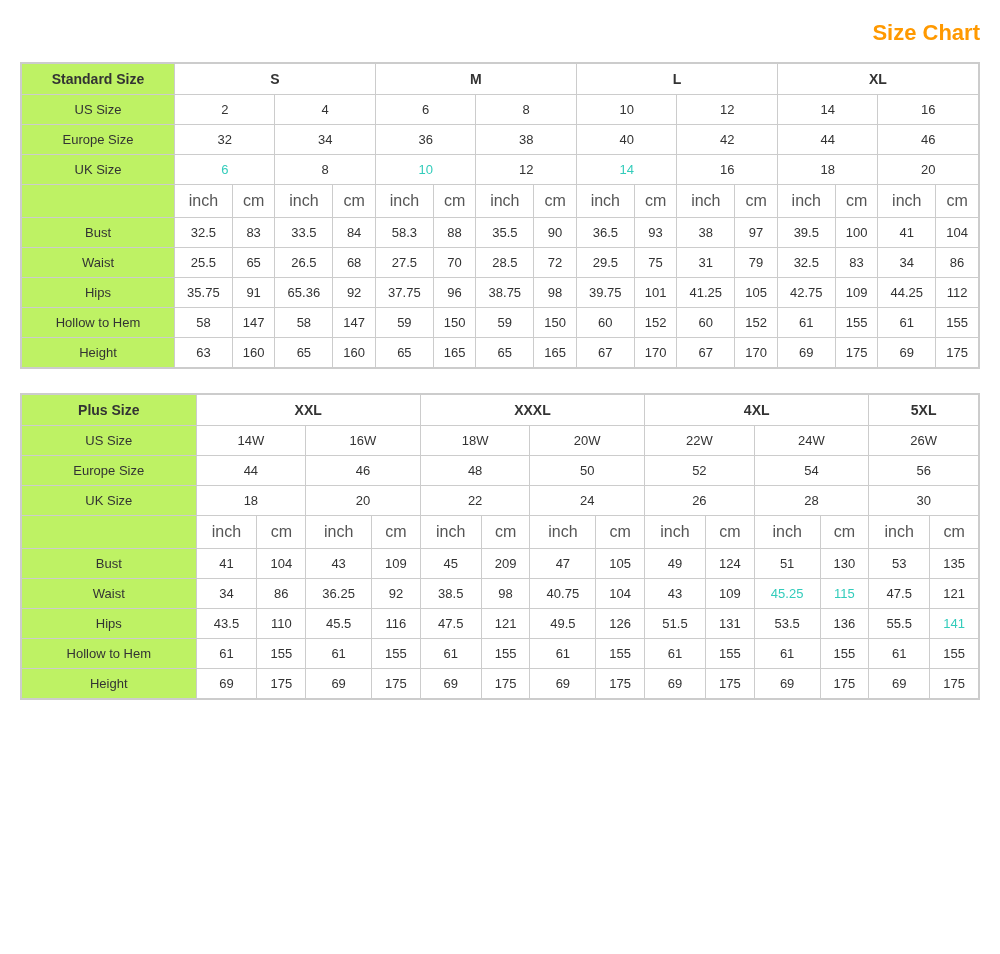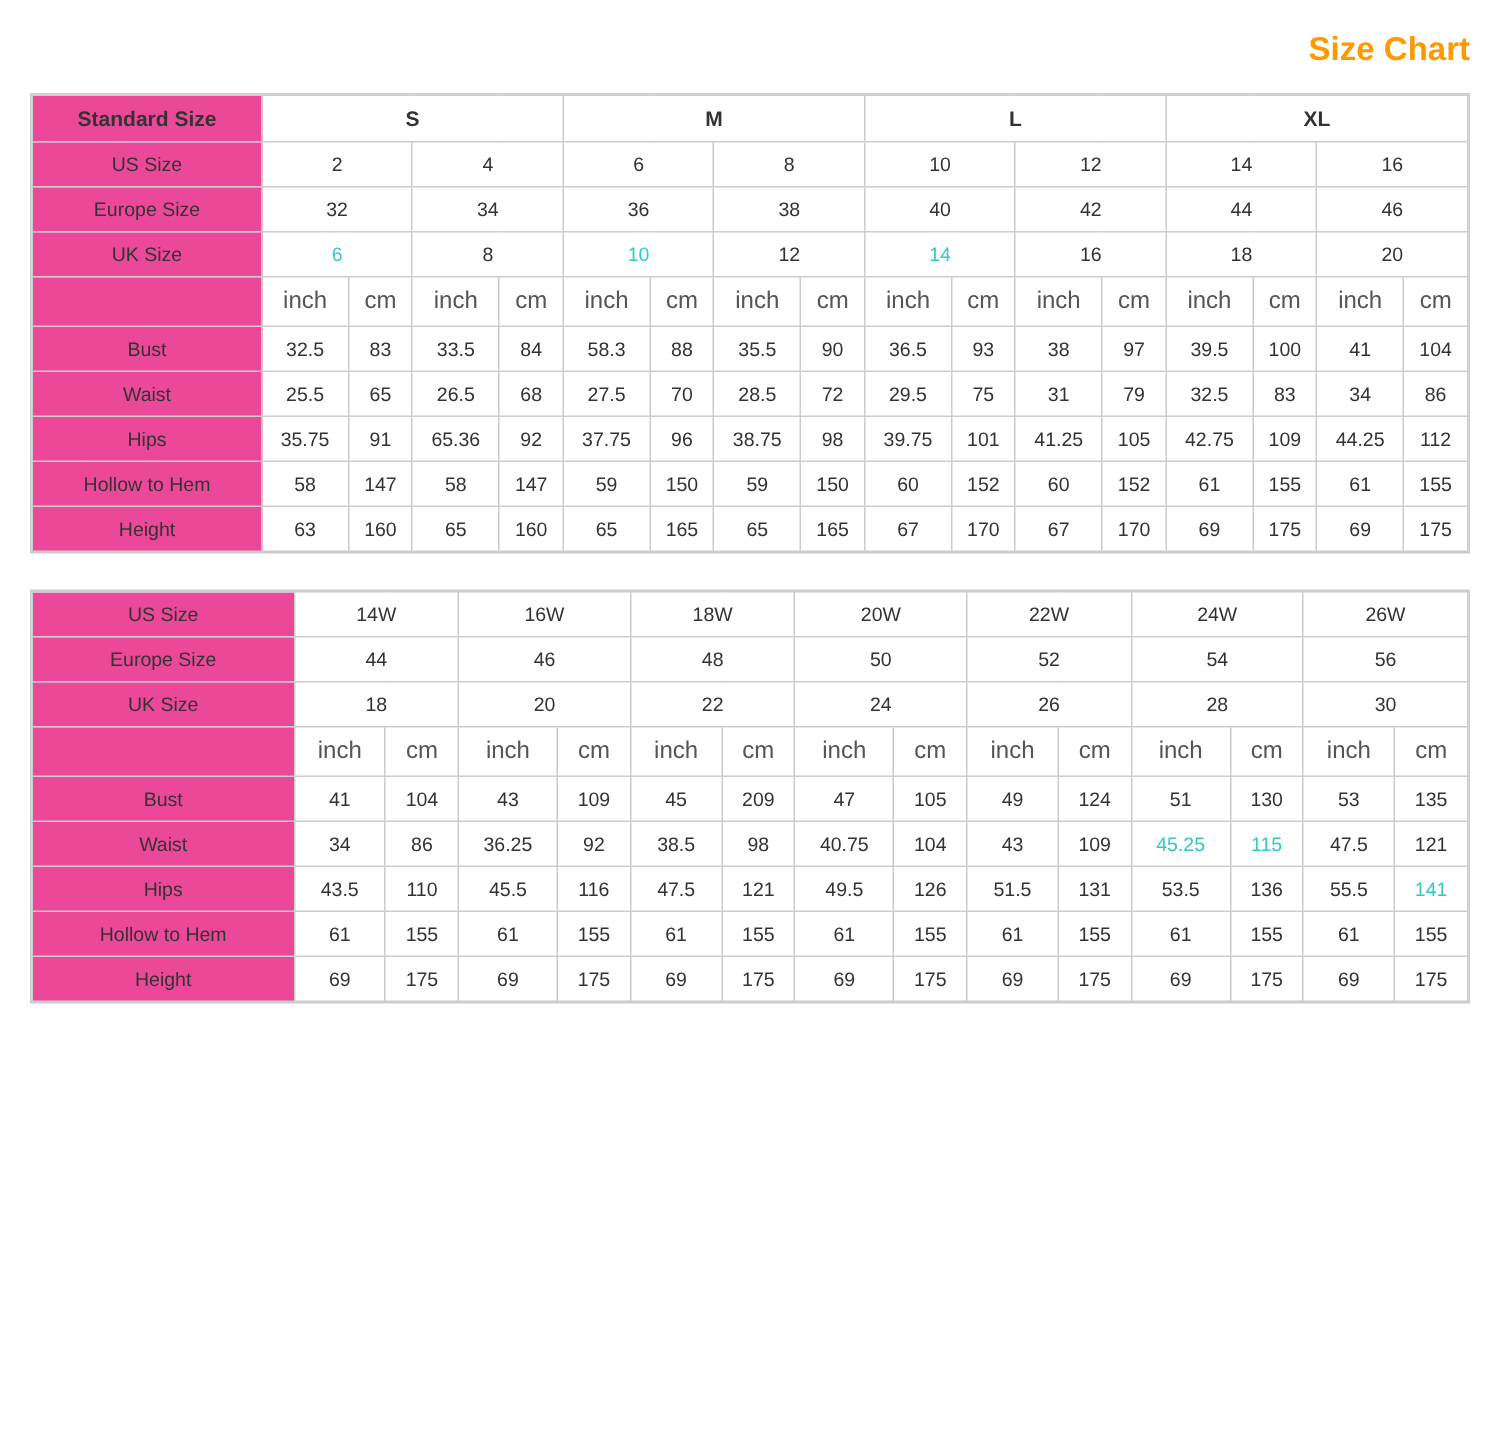--- a/index.html
+++ b/index.html
@@ -26,21 +26,21 @@
       font-size: 13px;
     }
     td, th {
       border: 1px solid #ccc;
       text-align: center;
       padding: 7px 4px;
       color: #333;
     }
     .label-cell {
       text-align: center;
-      background: #ec4899;
+      background: #bef264;
       font-weight: normal;
       min-width: 110px;
     }
     .group-header {
       font-weight: bold;
       font-size: 14px;
     }
     .teal { color: #3cb; }
     .unit-row td { font-size: 16px; color: #555; }
   </style>
@@ -217,20 +217,27 @@
         <td>175</td>
       </tr>
     </tbody>
   </table>
 </div>
 
 <div class="table-wrapper">
   <table>
     <tbody>
 
+      <tr>
+        <td class="label-cell group-header">Plus Size</td>
+        <td colspan="4" class="group-header">XXL</td>
+        <td colspan="4" class="group-header">XXXL</td>
+        <td colspan="4" class="group-header">4XL</td>
+        <td colspan="2" class="group-header">5XL</td>
+      </tr>
 
       <tr>
         <td class="label-cell">US Size</td>
         <td colspan="2">14W</td>
         <td colspan="2">16W</td>
         <td colspan="2">18W</td>
         <td colspan="2">20W</td>
         <td colspan="2">22W</td>
         <td colspan="2">24W</td>
         <td colspan="2">26W</td>

